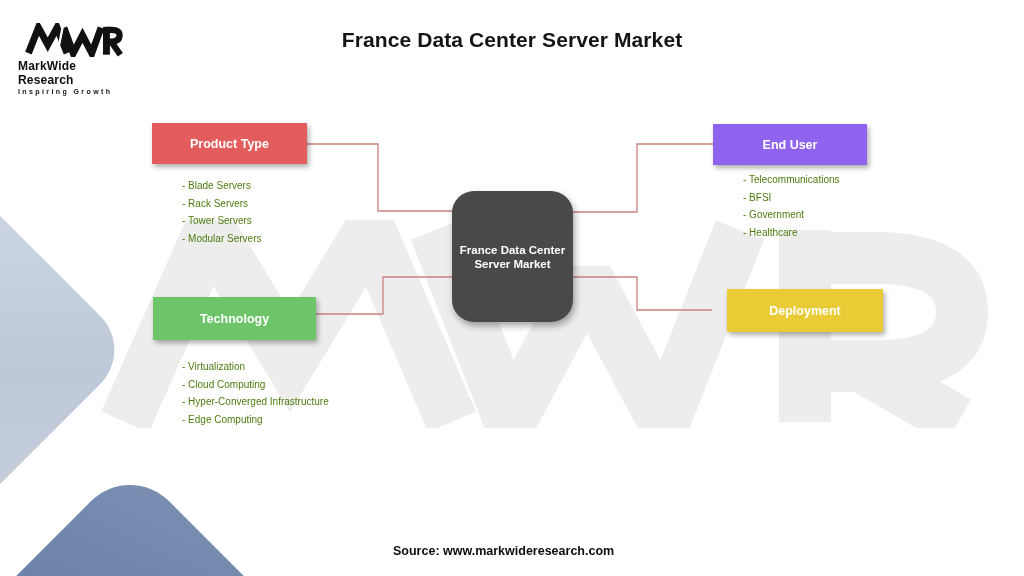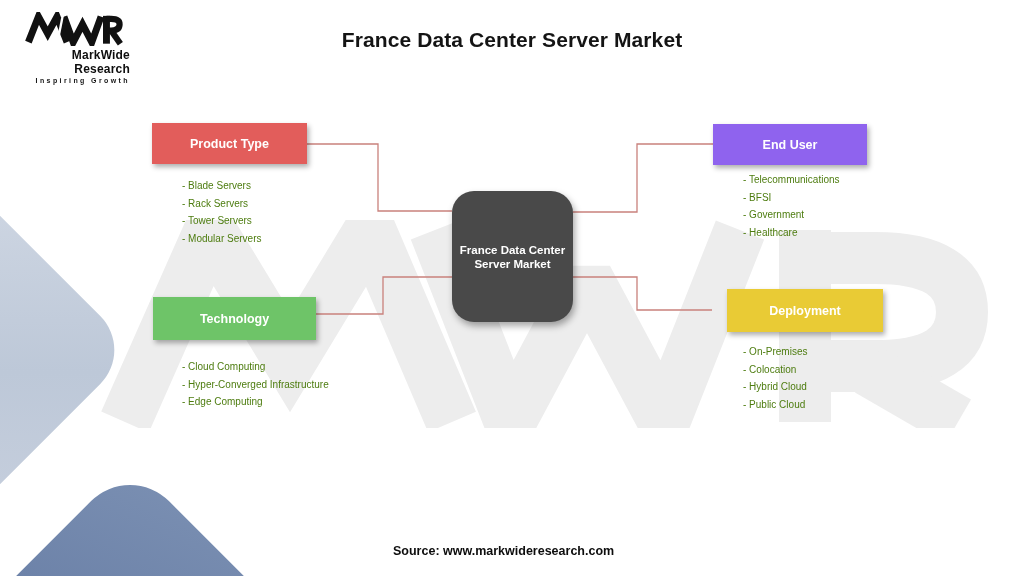--- a/index.html
+++ b/index.html
@@ -14,21 +14,21 @@
     width:310px;height:310px;left:-240px;top:195px;border-radius:48px;
     background:linear-gradient(135deg,#d4dbe6 0%,#bdc8d8 55%,#c9d1df 100%);
   }
   .deco-bl-dark{
     width:400px;height:400px;left:-70px;top:545px;border-radius:55px;
     background:linear-gradient(160deg,#7a8fb2 0%,#667ca4 45%,#55699b 100%);
   }
   
   .watermark{position:absolute;left:100px;top:220px;width:912px;height:208px;z-index:1;}
   
-  .logo{position:absolute;left:18px;top:12px;width:112px;z-index:3;text-align:right;}
+  .logo{position:absolute;left:18px;top:23px;width:112px;z-index:3;text-align:left;}
   .logo-mark{display:block;margin:0 auto;}
   .logo-brand{font-size:12px;font-weight:bold;color:#0e0e0e;margin-top:2px;letter-spacing:0.2px;}
   .logo-tagline{font-size:7px;font-weight:bold;color:#151515;letter-spacing:2.4px;margin-top:1px;}
   .page-title{
     position:absolute;left:0;top:28px;width:100%;text-align:center;z-index:3;
     font-size:21px;font-weight:bold;color:#141414;letter-spacing:0.1px;
   }
   
   .connectors{position:absolute;left:0;top:0;width:1024px;height:576px;z-index:2;}
   
@@ -127,30 +127,25 @@
     <div>- Telecommunications</div>
     <div>- BFSI</div>
     <div>- Government</div>
     <div>- Healthcare</div>
   </div>
 
   <div class="seg-box pos-technology" style="background-color: rgb(110, 196, 104);">
     <span>Technology</span>
   </div>
   <div class="seg-list list-technology">
+    <div>- Virtualization</div>
     <div>- Cloud Computing</div>
     <div>- Hyper-Converged Infrastructure</div>
     <div>- Edge Computing</div>
   </div>
 
   <div class="seg-box pos-deployment" style="background-color: rgb(233, 203, 53); margin-left: 15px;">
     <span>Deployment</span>
   </div>
-  <div class="seg-list list-deployment">
-    <div>- On-Premises</div>
-    <div>- Colocation</div>
-    <div>- Hybrid Cloud</div>
-    <div>- Public Cloud</div>
-  </div>
 
   <div class="source-line">Source: www.markwideresearch.com</div>
 
 </div>
 
 </body></html>

